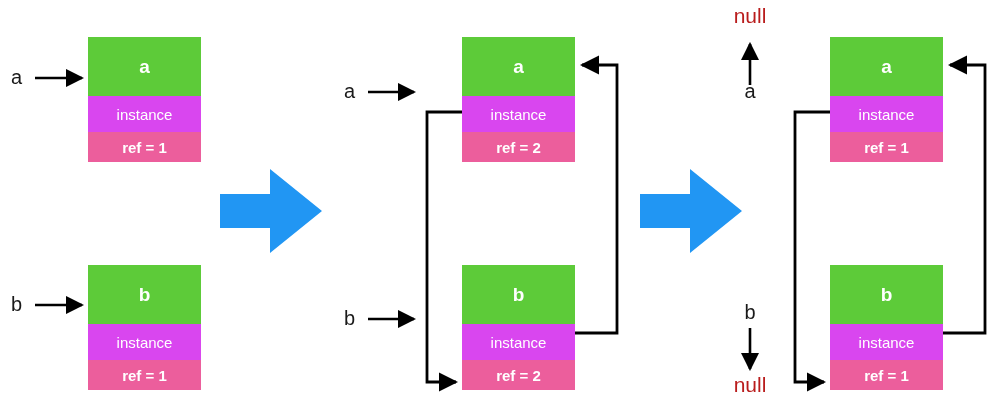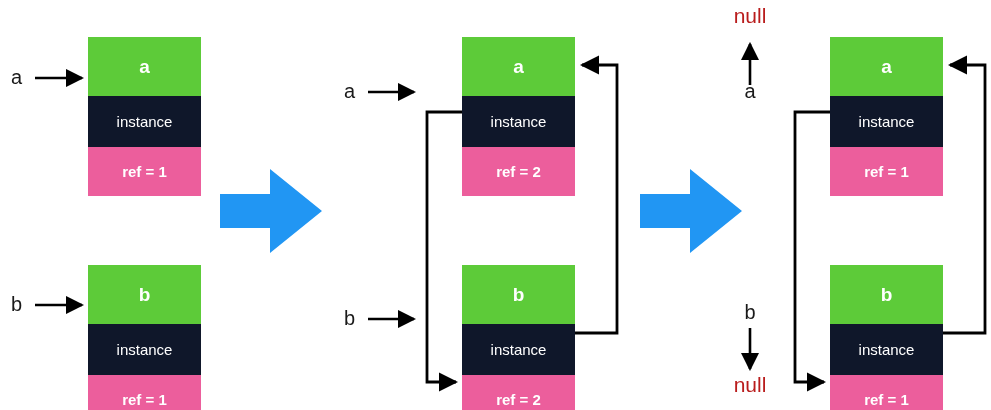--- a/index.html
+++ b/index.html
@@ -29,26 +29,26 @@
     text-align: center;
     box-sizing: border-box;
   }
   .seg-name {
     height: 59px;
     background: #5DCB39;
     font-size: 19px;
     font-weight: bold;
   }
   .seg-instance {
-    height: 51px;
-    background: #0f172a;
+    height: 36px;
+    background: #d946ef;
     font-size: 15px;
   }
   .seg-ref {
-    height: 49px;
+    height: 30px;
     background: #EC5E9C;
     font-size: 15px;
     font-weight: bold;
   }
   .var-label {
     position: absolute;
     font-size: 20px;
     color: #1a1a1a;
     text-align: center;
     white-space: nowrap;

